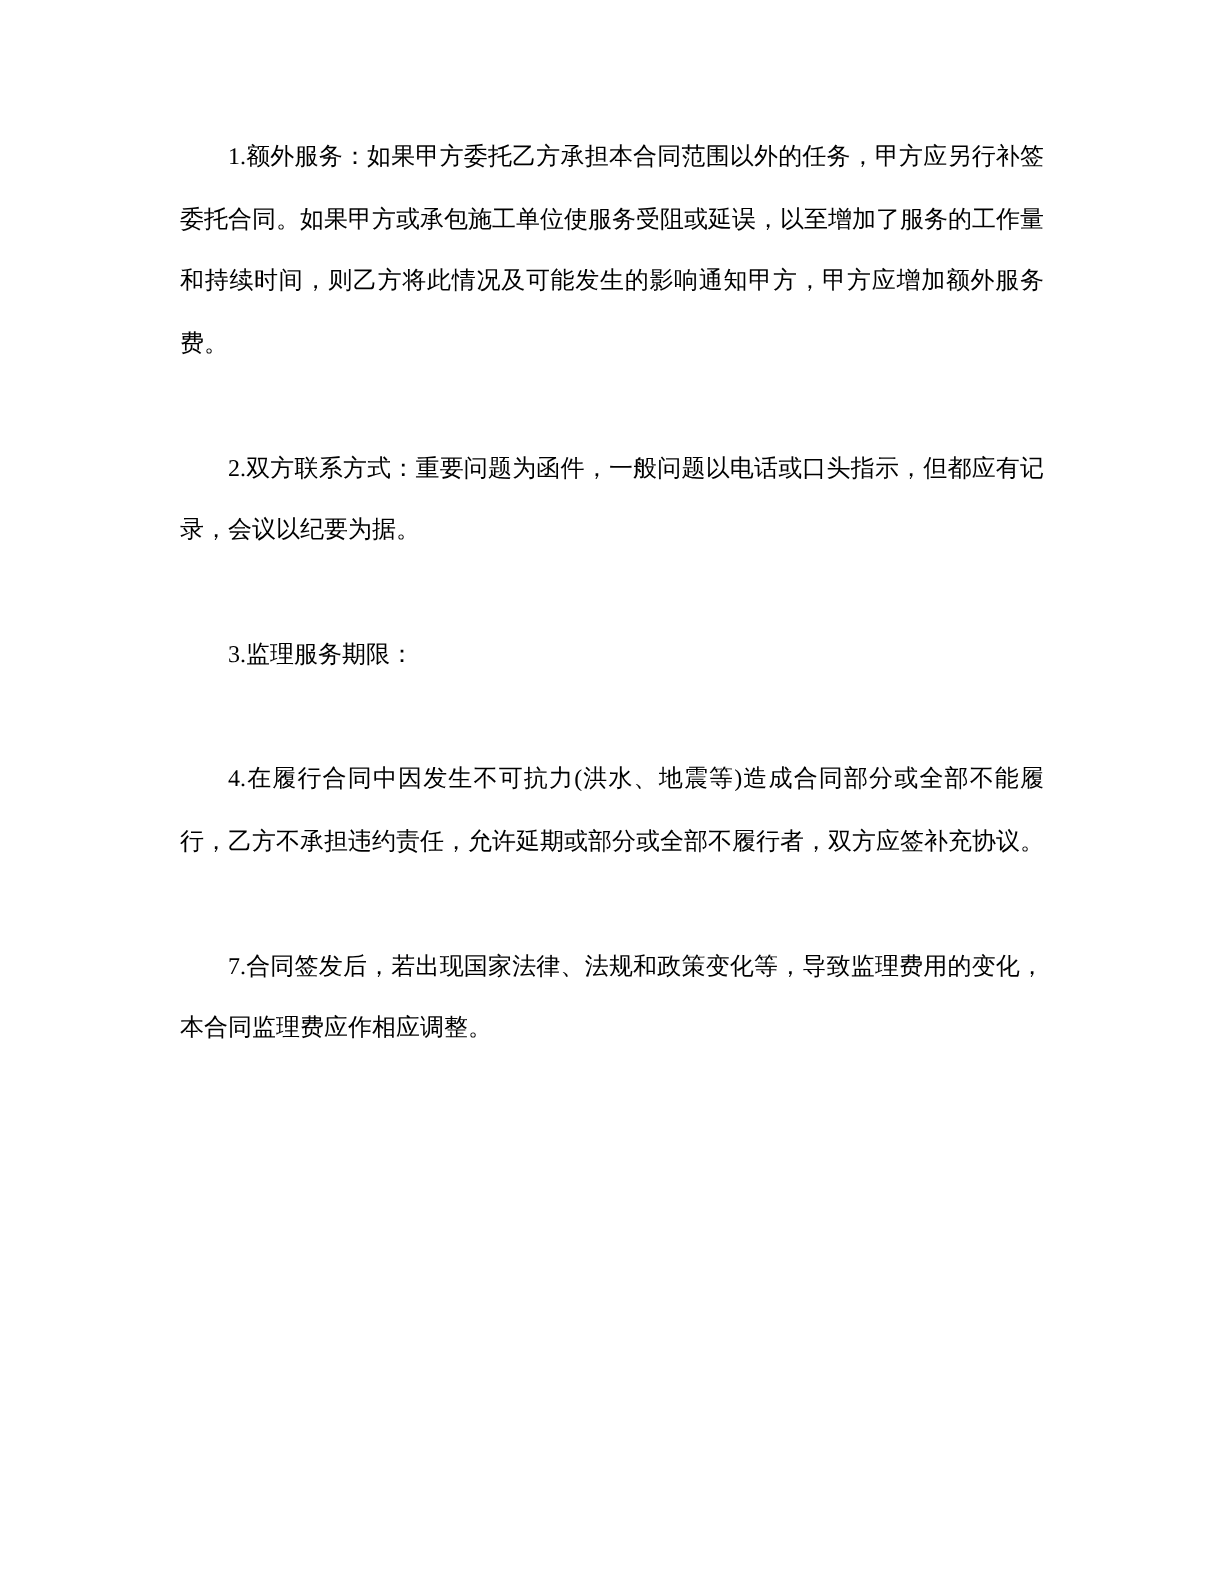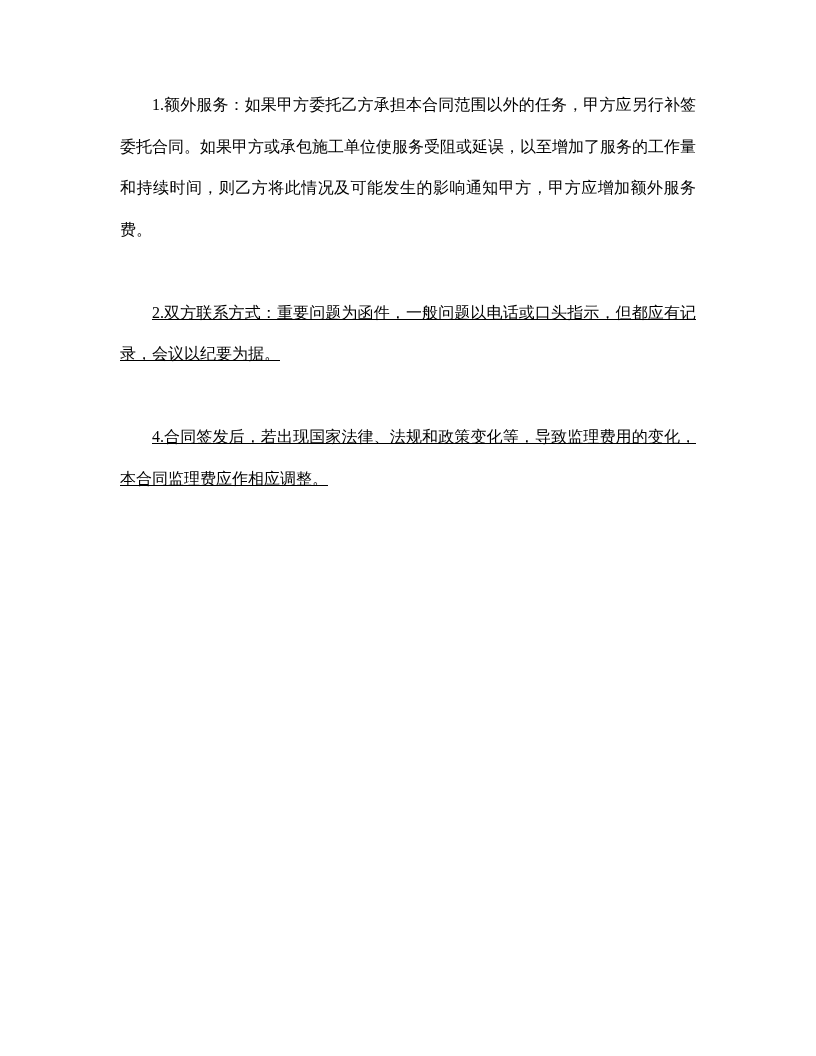--- a/index.html
+++ b/index.html
@@ -25,23 +25,24 @@
     line-height: 41.5px;
     color: #000000;
     text-align: justify;
     text-justify: inter-ideograph;
     text-indent: 32px;
     margin: 0;
     word-break: break-all;
   }
   .doc-paragraph + .doc-paragraph {
     margin-top: 41.5px;
-    text-decoration: underline;
   }
 </style>
 </head>
 <body>
 
 <div class="page">
   <p class="doc-paragraph">1.额外服务：如果甲方委托乙方承担本合同范围以外的任务，甲方应另行补签委托合同。如果甲方或承包施工单位使服务受阻或延误，以至增加了服务的工作量和持续时间，则乙方将此情况及可能发生的影响通知甲方，甲方应增加额外服务费。</p>
   <p class="doc-paragraph">2.双方联系方式：重要问题为函件，一般问题以电话或口头指示，但都应有记录，会议以纪要为据。</p>
-  <p class="doc-paragraph">4.合同签发后，若出现国家法律、法规和政策变化等，导致监理费用的变化，本合同监理费应作相应调整。</p>
+  <p class="doc-paragraph">3.监理服务期限：</p>
+  <p class="doc-paragraph">4.在履行合同中因发生不可抗力(洪水、地震等)造成合同部分或全部不能履行，乙方不承担违约责任，允许延期或部分或全部不履行者，双方应签补充协议。</p>
+  <p class="doc-paragraph">7.合同签发后，若出现国家法律、法规和政策变化等，导致监理费用的变化，本合同监理费应作相应调整。</p>
 </div>
 
 </body></html>

